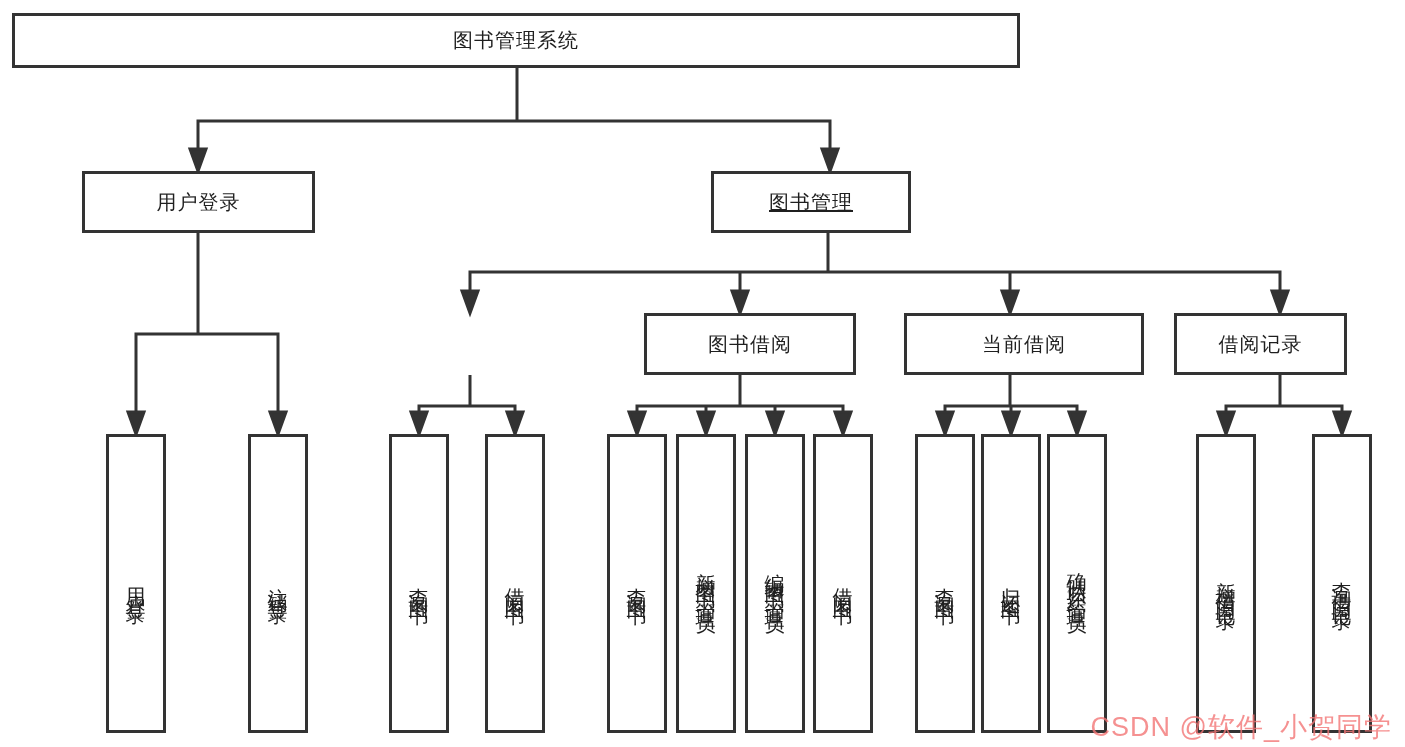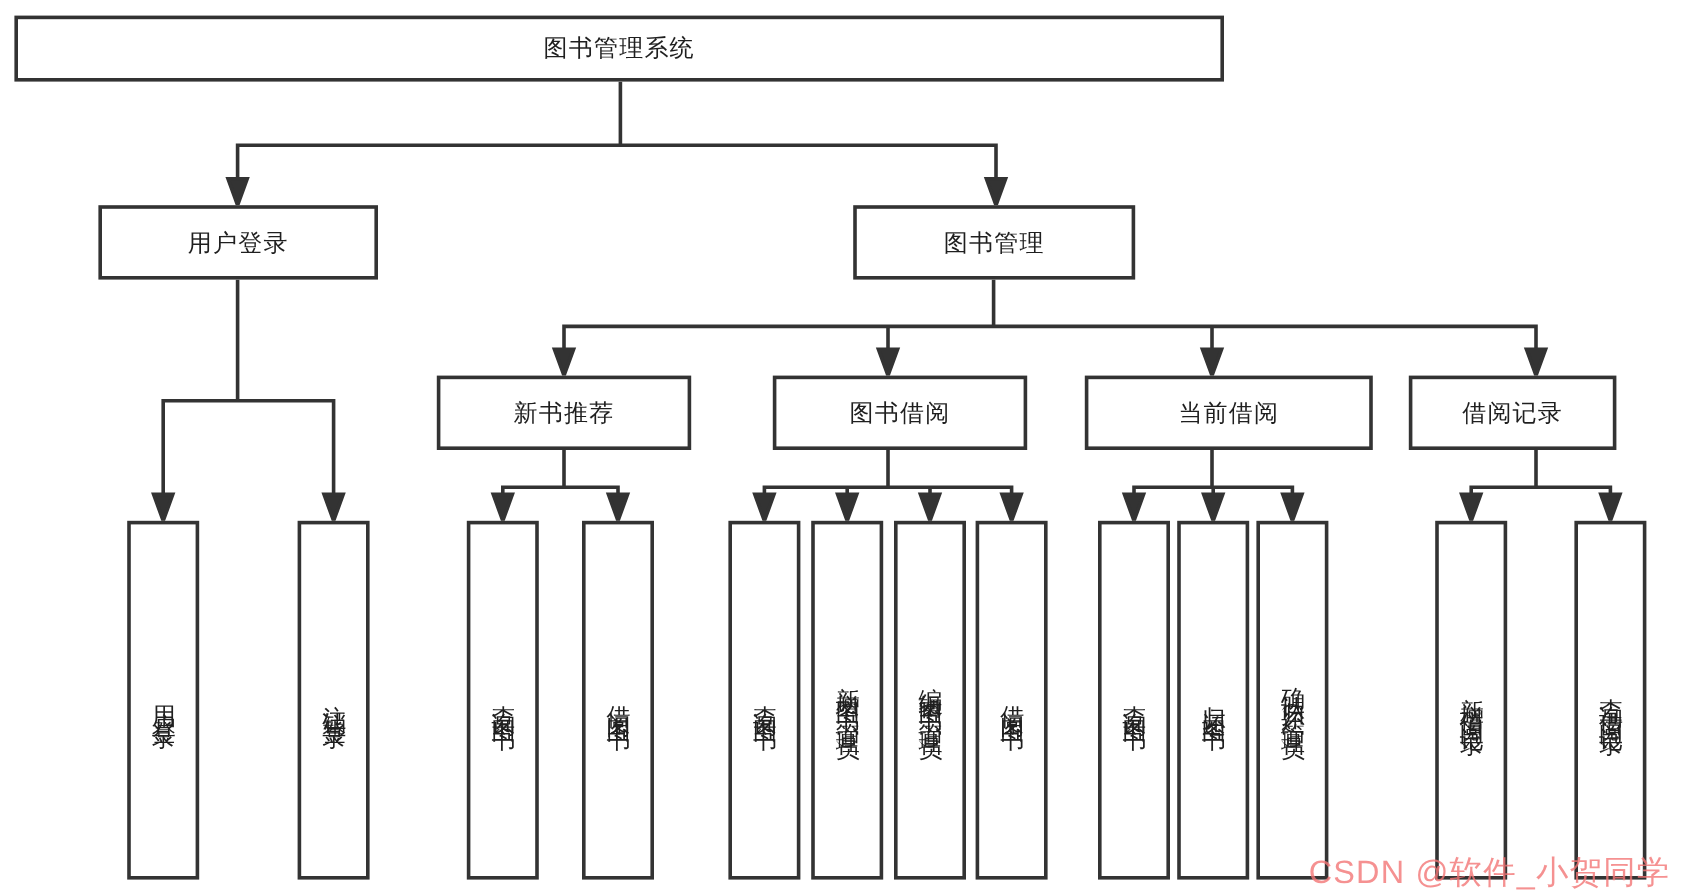--- a/index.html
+++ b/index.html
@@ -115,27 +115,24 @@
     </g>
   </svg>
 
   <div class="node hnode" style="left:12px; top:13px; width:1008px; height:55px;">
     <span class="lbl">图书管理系统</span>
   </div>
 
   <div class="node hnode" style="left:82px; top:171px; width:233px; height:62px;">
     <span class="lbl">用户登录</span>
   </div>
-  <div class="node hnode" style="left:711px; top:171px; width:235px; height:62px;">
+  <div class="node hnode" style="left:711px; top:171px; width:200px; height:62px;text-decoration:underline;">
     <span class="lbl">图书管理</span>
   </div>
 
-  <div class="node hnode" style="left:364px; top:313px; width:212px; height:62px;">
-    <span class="lbl">新书推荐</span>
-  </div>
   <div class="node hnode" style="left:644px; top:313px; width:212px; height:62px;">
     <span class="lbl">图书借阅</span>
   </div>
   <div class="node hnode" style="left:904px; top:313px; width:240px; height:62px;">
     <span class="lbl">当前借阅</span>
   </div>
   <div class="node hnode" style="left:1174px; top:313px; width:173px; height:62px;">
     <span class="lbl">借阅记录</span>
   </div>
 

